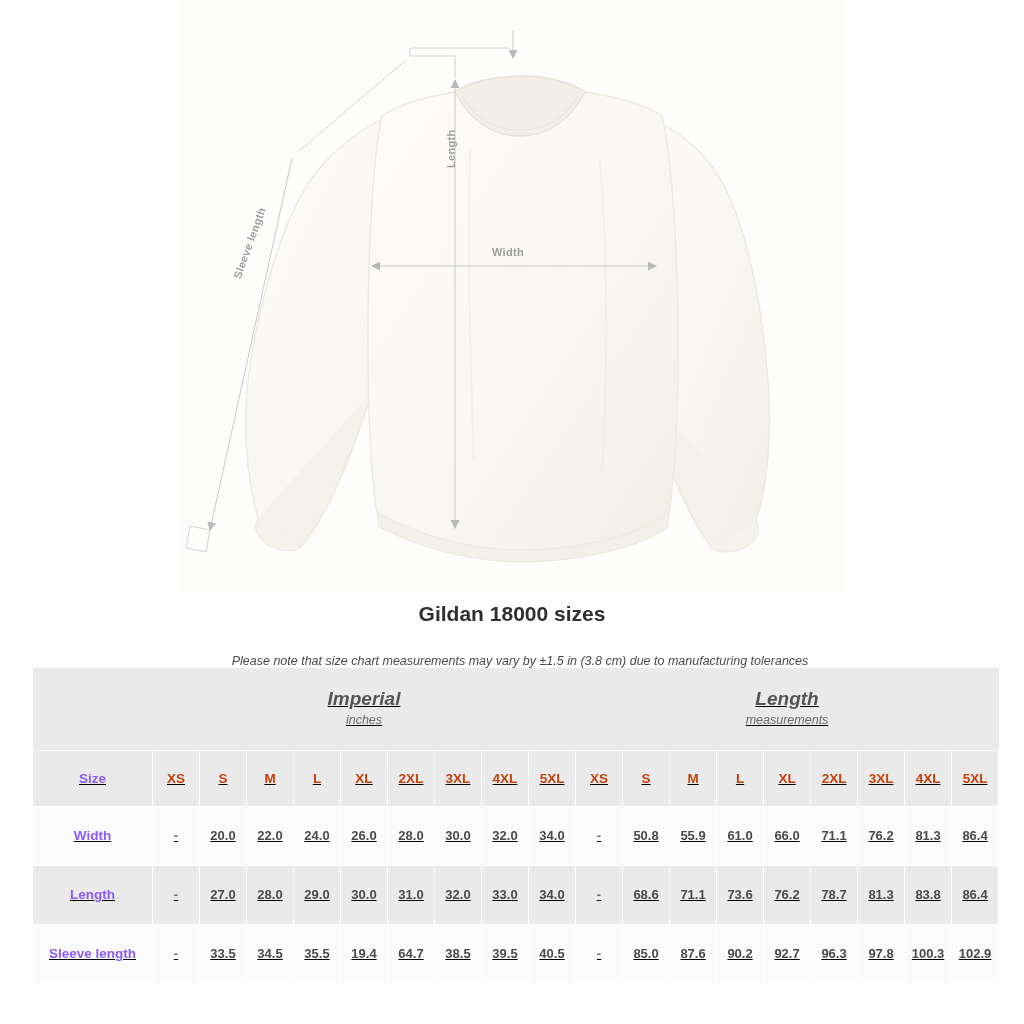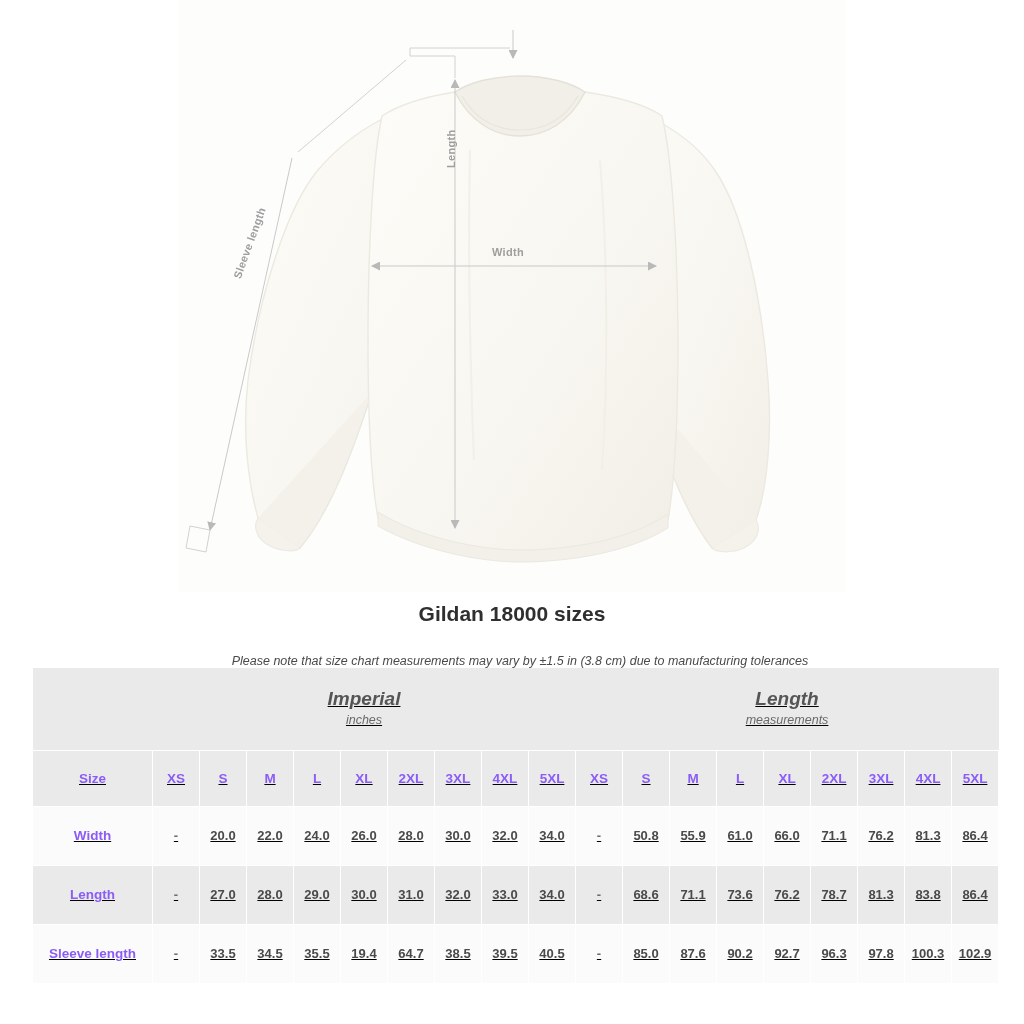--- a/index.html
+++ b/index.html
@@ -104,21 +104,21 @@
     color: #6a6a6a;
     line-height: 20px;
   }
   .corner { background: #eaeaea; border: none; }
 
   tr.size-row td { height: 56px; background: #eaeaea; }
   tr.row-a td { height: 59px; background: #eaeaea; }
   tr.row-b td { height: 59px; background: #fbfbfb; }
 
   td.rowlabel { font-size: 13.5px; font-weight: bold; color: #8b5cf6; }
-  td.sizehead { font-size: 13.5px; font-weight: bold; color: #8b5cf6; }
+  td.sizehead { font-size: 13.5px; font-weight: bold; color: #c2410c; }
   td.val { font-size: 13px; font-weight: bold; color: #4a4a4a; }
   td.dash { color: #6d6d6d; }
 </style>
 </head>
 <body>
 
 <div id="page">
 
   <div id="illustration">
     <svg width="1024" height="592" viewBox="0 0 1024 592">

